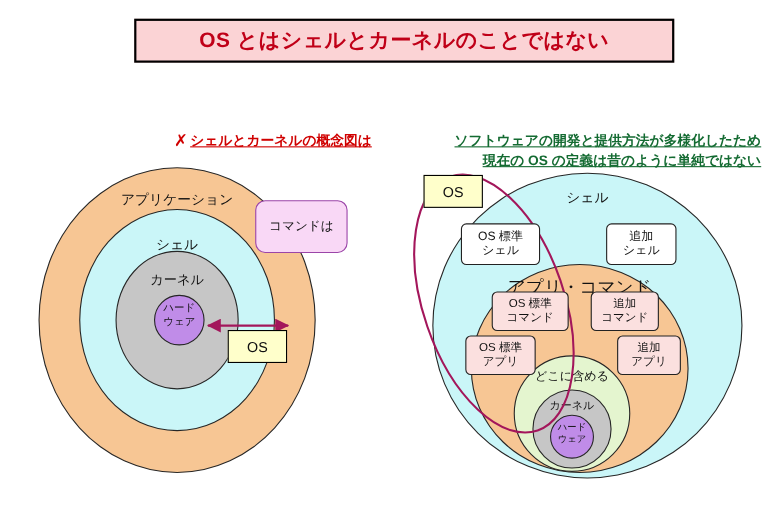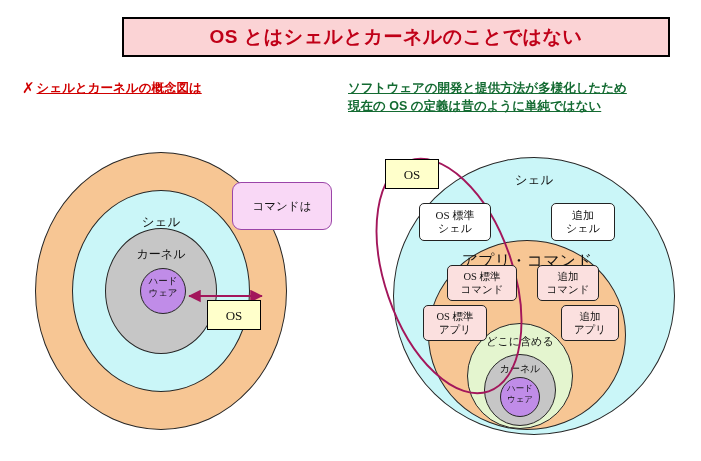--- a/index.html
+++ b/index.html
@@ -19,44 +19,45 @@
     left: 0; top: 0;
     width: 701px;
     height: 461px;
   }
 
   
   .title-box {
     position: absolute;
     left: 122px;
     top: 17px;
-    width: 548px;
+    width: 491px;
     height: 40px;
     background: #FBD3D5;
     border: 2px solid #000000;
     box-sizing: border-box;
     display: flex;
     align-items: center;
     justify-content: center;
   }
   .title-text {
     color: #C00018;
     font-size: 19px;
     font-weight: bold;
     letter-spacing: 0.5px;
     white-space: nowrap;
   }
 
   
   .caption {
     position: absolute;
-    text-align: left;
+    text-align: right;
     font-size: 12.5px;
     font-weight: bold;
     line-height: 18px;
+    margin-top: 40px;
   }
   .caption-left {
     left: 22px;
     top: 79px;
     width: 316px;
     color: #D00000;
   }
   .caption-right {
     left: 348px;
     top: 79px;
@@ -127,21 +128,20 @@
   .box {
     position: absolute;
     box-sizing: border-box;
     display: flex;
     flex-direction: column;
     align-items: center;
     justify-content: center;
     text-align: center;
     color: #111111;
     line-height: 13px;
-    font-family: Liberation Serif, serif;
   }
   .box-white {
     background: #FFFFFF;
     border: 1.4px solid #222222;
     border-radius: 5px;
     font-size: 11px;
   }
   .box-pink {
     background: #FBE0DF;
     border: 1.4px solid #222222;
@@ -160,21 +160,21 @@
     border: 1.6px solid #9B45A8;
     border-radius: 9px;
     font-size: 11.5px;
     line-height: 16px;
     color: #111111;
   }
 
   #os-box-left   { left: 207px; top: 300px; width: 54px; height: 30px; }
   #os-box-right  { left: 385px; top: 159px; width: 54px; height: 30px; }
 
-  #callout-cmd   { left: 232px; top: 182px; width: 100px; height: 48px; }
+  #callout-cmd   { left: 232px; top: 182px; width: 84px; height: 48px; }
 
   #box-std-shell { left: 419px; top: 203px; width: 72px; height: 38px; }
   #box-add-shell { left: 551px; top: 203px; width: 64px; height: 38px; }
   #box-std-cmd   { left: 447px; top: 265px; width: 70px; height: 36px; }
   #box-add-cmd   { left: 537px; top: 265px; width: 62px; height: 36px; }
   #box-std-app   { left: 423px; top: 305px; width: 64px; height: 36px; }
   #box-add-app   { left: 561px; top: 305px; width: 58px; height: 36px; }
 </style>
 </head>
 <body>
@@ -192,20 +192,21 @@
   <div class="caption caption-right">
     <div class="u">ソフトウェアの開発と提供方法が多様化したため</div>
     <div class="u">現在の OS の定義は昔のように単純ではない</div>
   </div>
 
   <div class="circle" id="left-app"></div>
   <div class="circle" id="left-shell"></div>
   <div class="circle" id="left-kernel"></div>
   <div class="circle" id="left-hw"></div>
 
+  <div class="ring-label" id="left-app-label">アプリケーション</div>
   <div class="ring-label" id="left-shell-label">シェル</div>
   <div class="ring-label" id="left-kernel-label">カーネル</div>
   <div class="ring-label" id="left-hw-label">
     <div>ハード</div>
     <div>ウェア</div>
   </div>
 
   <div class="circle" id="right-shell"></div>
   <div class="circle" id="right-app"></div>
   <div class="circle" id="right-mid"></div>

